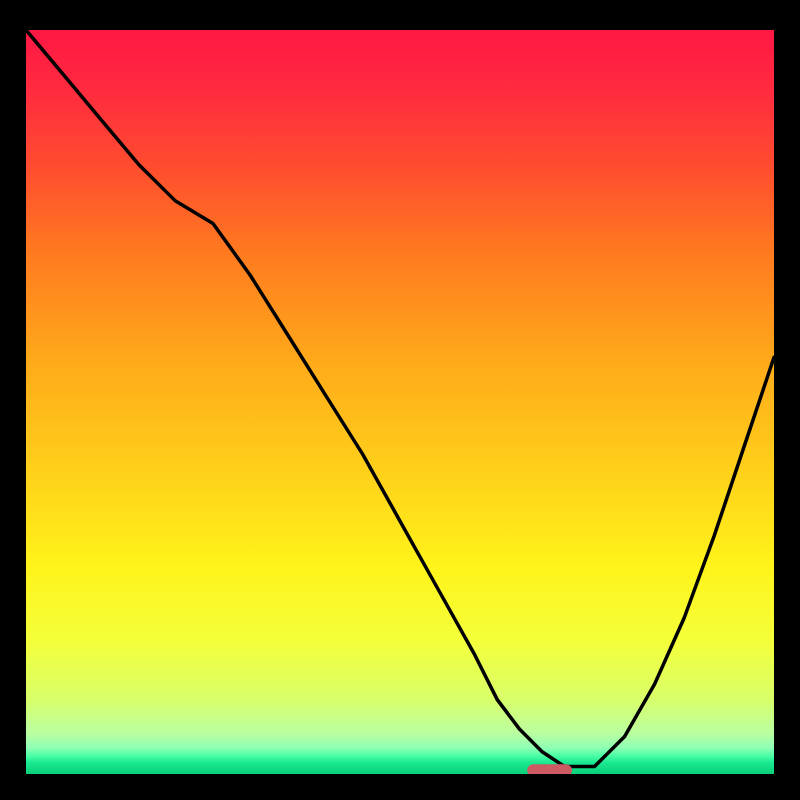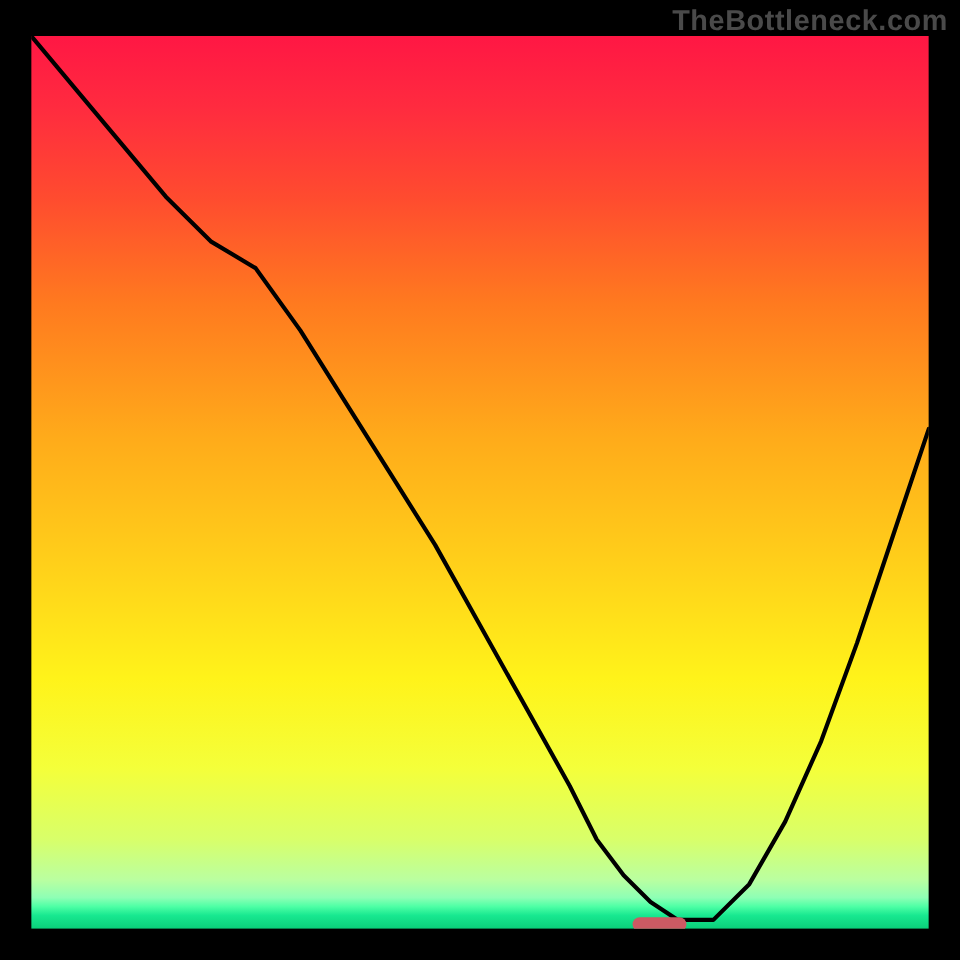--- a/index.html
+++ b/index.html
@@ -49,21 +49,20 @@
   }
   .marker {
     stroke: none;
   }
 </style>
 </head>
 <body>
 
 <div class="frame">
 
-  <div class="watermark">TheBottleneck.com</div>
 
   <div class="plot-wrap">
     <svg class="plot" viewBox="0 0 748 744" preserveAspectRatio="none">
       <defs>
         <linearGradient id="bg-grad" x1="0" y1="0" x2="0" y2="1">
             <stop offset="0.00%" stop-color="#ff1744"></stop>
             <stop offset="8.00%" stop-color="#ff2b3f"></stop>
             <stop offset="18.00%" stop-color="#ff4b2f"></stop>
             <stop offset="30.00%" stop-color="#ff7a1f"></stop>
             <stop offset="45.00%" stop-color="#ffab1a"></stop>

